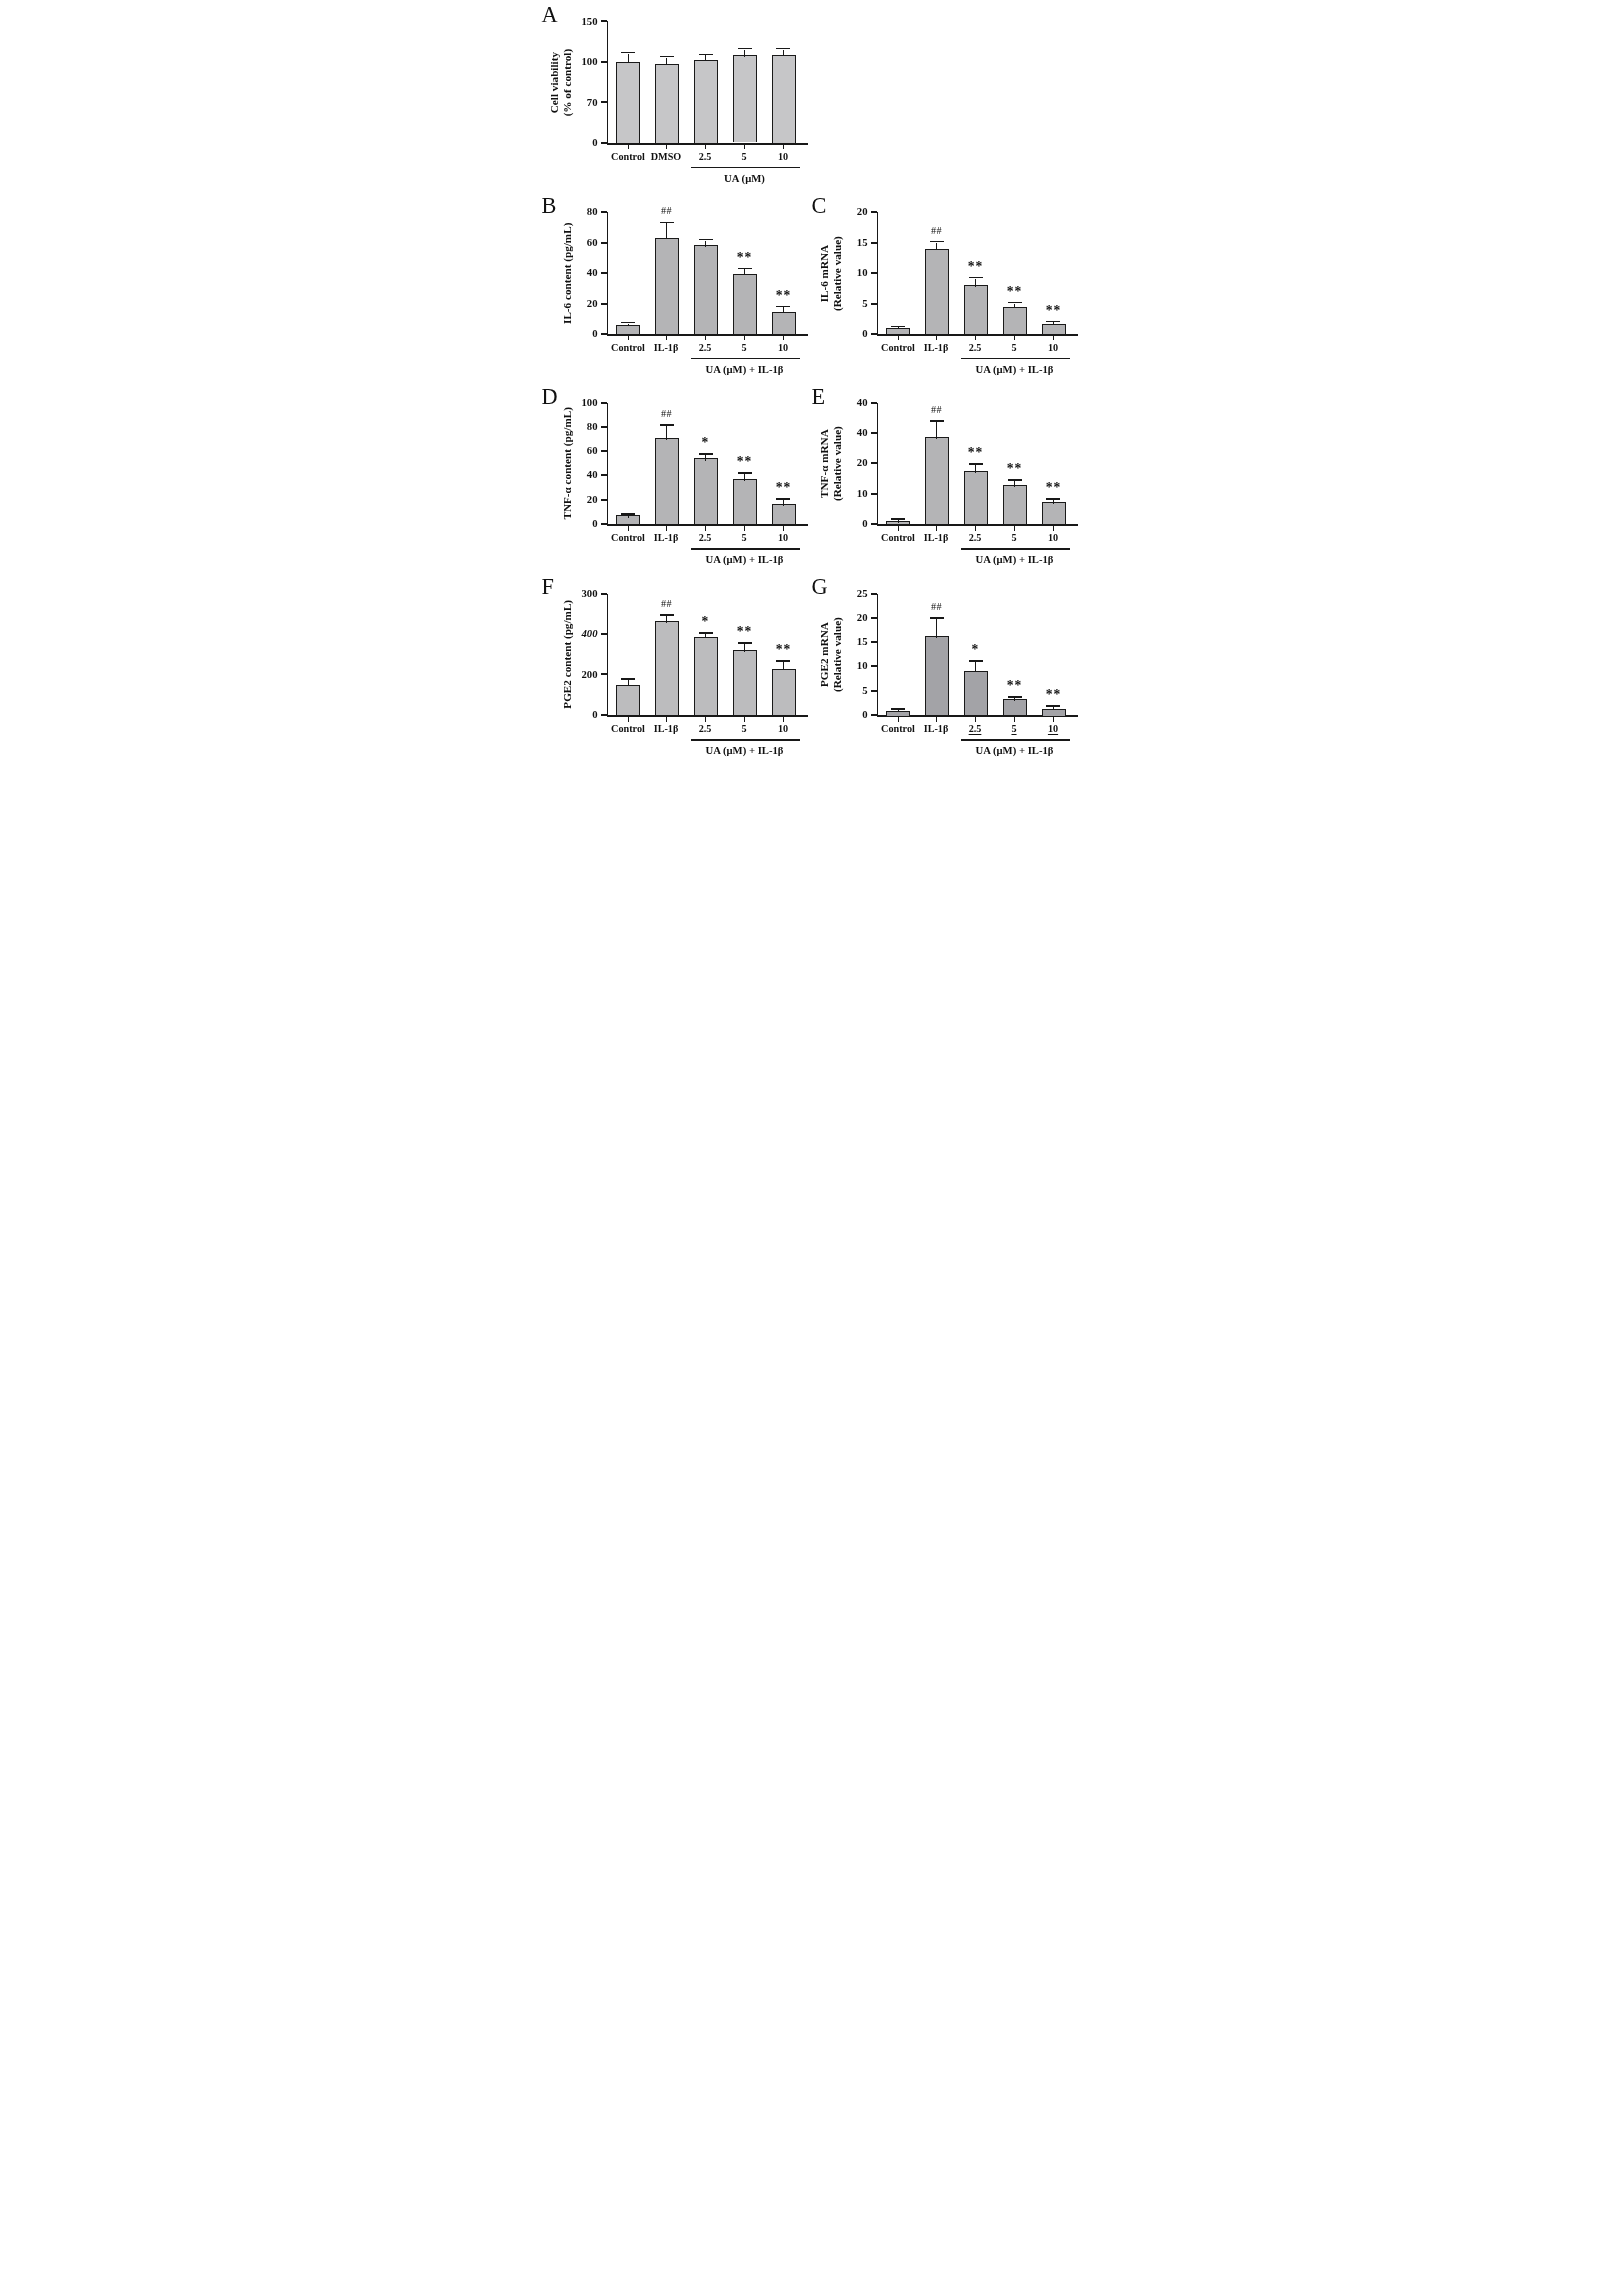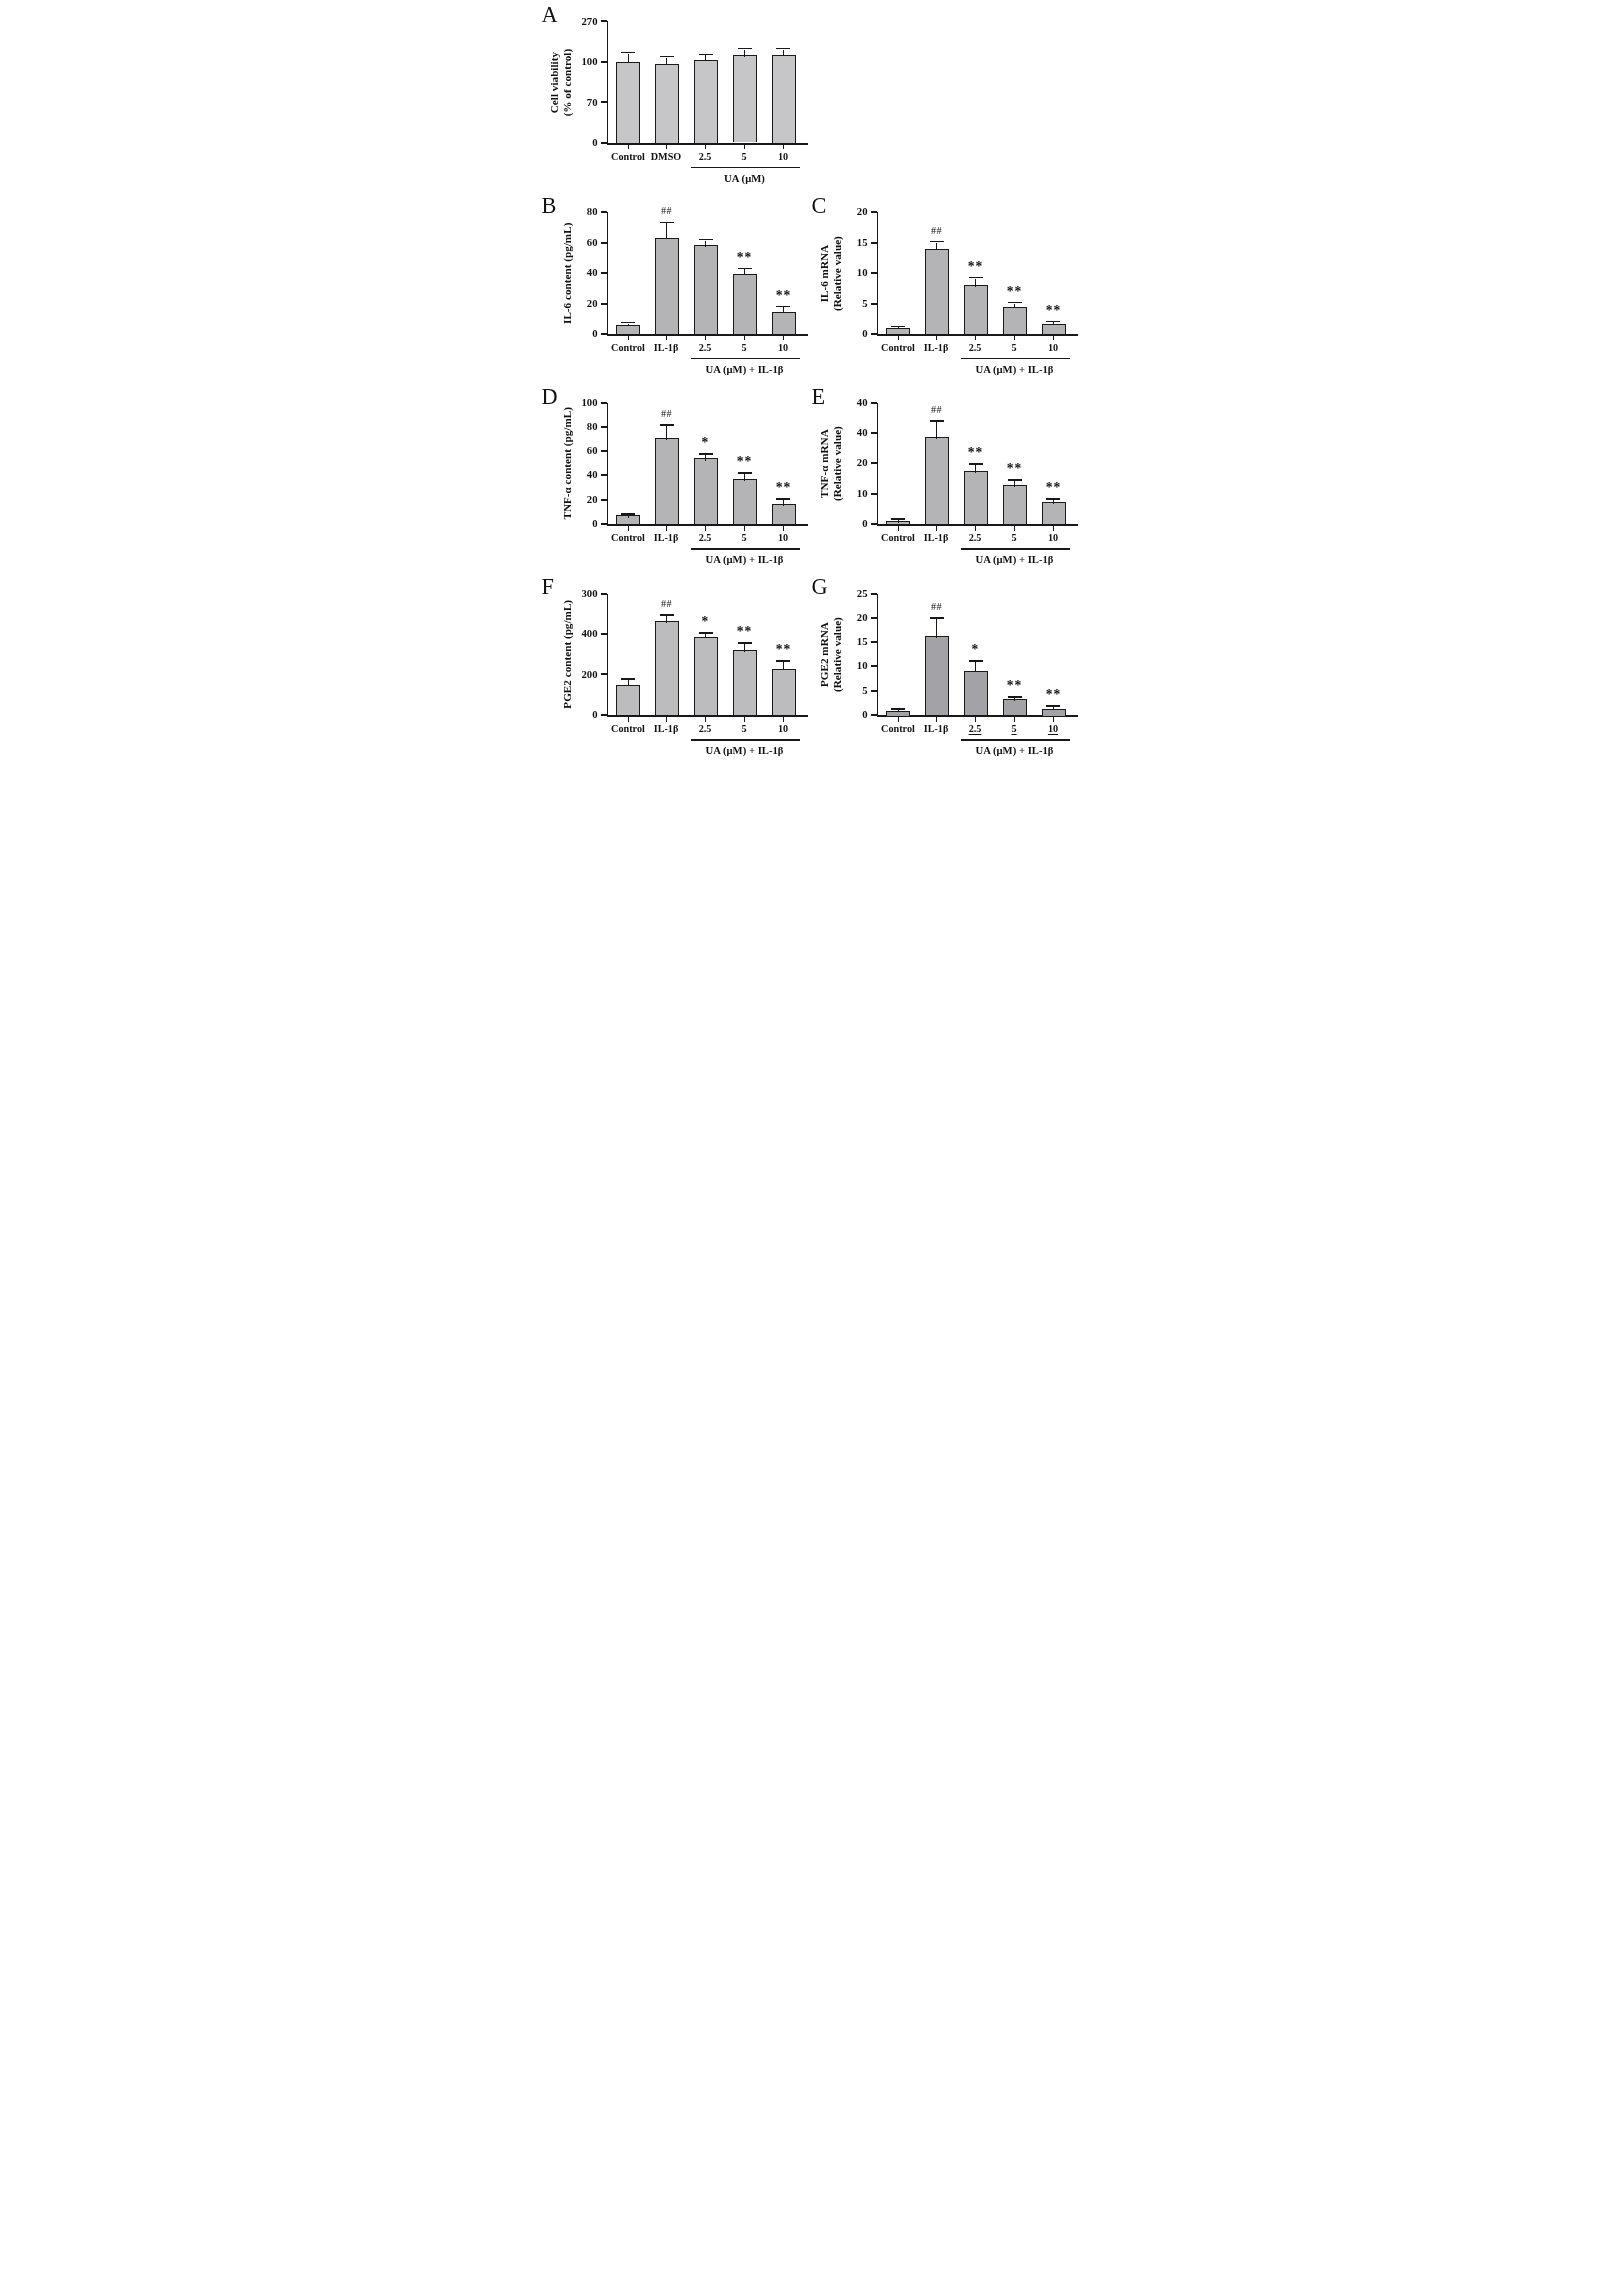--- a/index.html
+++ b/index.html
@@ -107,21 +107,21 @@
     <div class="plot">
           <div class="axis-line" style="left: 68px; top: 17.5px; width: 1.9px; height: 123px;"></div>
           <div class="axis-line" style="left: 68px; top: 139px; width: 201px; height: 1.9px;"></div>
           <div class="ytick-mark" style="left: 62px; top: 138px; width: 6.3px; height: 1.9px;"></div>
           <div class="ytick-label" style="left: 35px; top: 133px; width: 24px;">0</div>
           <div class="ytick-mark" style="left: 62px; top: 97px; width: 6.3px; height: 1.9px;"></div>
           <div class="ytick-label" style="left: 35px; top: 93px; width: 24px;">70</div>
           <div class="ytick-mark" style="left: 62px; top: 57px; width: 6.3px; height: 1.9px;"></div>
           <div class="ytick-label" style="left: 35px; top: 52px; width: 24px;">100</div>
           <div class="ytick-mark" style="left: 62px; top: 16.5px; width: 6.3px; height: 1.9px;"></div>
-          <div class="ytick-label" style="left: 35px; top: 11.7px; width: 24px;">270</div>
+          <div class="ytick-label" style="left: 35px; top: 11.7px; width: 24px;">150</div>
           <div class="bar" style="left: 77px; top: 58px; width: 24px; height: 81px; background: rgb(198, 198, 200);"></div>
           <div class="err-line" style="left: 89px; top: 50px; width: 1.5px; height: 9.6px;"></div>
           <div class="err-cap" style="left: 82px; top: 48px; width: 14.6px; height: 1.5px;"></div>
           <div class="xtick-mark" style="left: 89px; top: 141px; width: 1.5px; height: 4.4px;"></div>
           <div class="xcat-label" style="left: 63px; top: 147px; width: 53px;">Control</div>
           <div class="bar" style="left: 116px; top: 60px; width: 24px; height: 79px; background: rgb(198, 198, 200);"></div>
           <div class="err-line" style="left: 127px; top: 54px; width: 1.5px; height: 7.1px;"></div>
           <div class="err-cap" style="left: 121px; top: 52px; width: 14.6px; height: 1.5px;"></div>
           <div class="xtick-mark" style="left: 127px; top: 141px; width: 1.5px; height: 4.4px;"></div>
           <div class="xcat-label" style="left: 101px; top: 147px; width: 53px;">DMSO</div>
@@ -358,21 +358,21 @@
           <div>PGE2 content (pg/mL)</div>
         </div>
     <div class="plot">
           <div class="axis-line" style="left: 68px; top: 17.5px; width: 1.9px; height: 123px;"></div>
           <div class="axis-line" style="left: 68px; top: 139px; width: 201px; height: 1.9px;"></div>
           <div class="ytick-mark" style="left: 62px; top: 138px; width: 6.3px; height: 1.9px;"></div>
           <div class="ytick-label" style="left: 35px; top: 133px; width: 24px;">0</div>
           <div class="ytick-mark" style="left: 62px; top: 97px; width: 6.3px; height: 1.9px;"></div>
           <div class="ytick-label" style="left: 35px; top: 93px; width: 24px;">200</div>
           <div class="ytick-mark" style="left: 62px; top: 57px; width: 6.3px; height: 1.9px;"></div>
-          <div class="ytick-label" style="left: 35px; top: 52px; width: 24px;">400</div>
+          <div class="ytick-label" style="left: 35px; top: 52px; width: 24px; font-style: italic;">400</div>
           <div class="ytick-mark" style="left: 62px; top: 16.5px; width: 6.3px; height: 1.9px;"></div>
           <div class="ytick-label" style="left: 35px; top: 11.7px; width: 24px;">300</div>
           <div class="bar" style="left: 77px; top: 109px; width: 24px; height: 30px; background: rgb(188, 188, 190);"></div>
           <div class="err-line" style="left: 89px; top: 103px; width: 1.5px; height: 6.5px;"></div>
           <div class="err-cap" style="left: 82px; top: 102px; width: 14.6px; height: 1.5px;"></div>
           <div class="xtick-mark" style="left: 89px; top: 141px; width: 1.5px; height: 4.4px;"></div>
           <div class="xcat-label" style="left: 63px; top: 147px; width: 53px;">Control</div>
           <div class="bar" style="left: 116px; top: 45px; width: 24px; height: 94px; background: rgb(188, 188, 190);"></div>
           <div class="err-line" style="left: 127px; top: 40px; width: 1.5px; height: 6.5px;"></div>
           <div class="err-cap" style="left: 121px; top: 38px; width: 14.6px; height: 1.5px;"></div>

